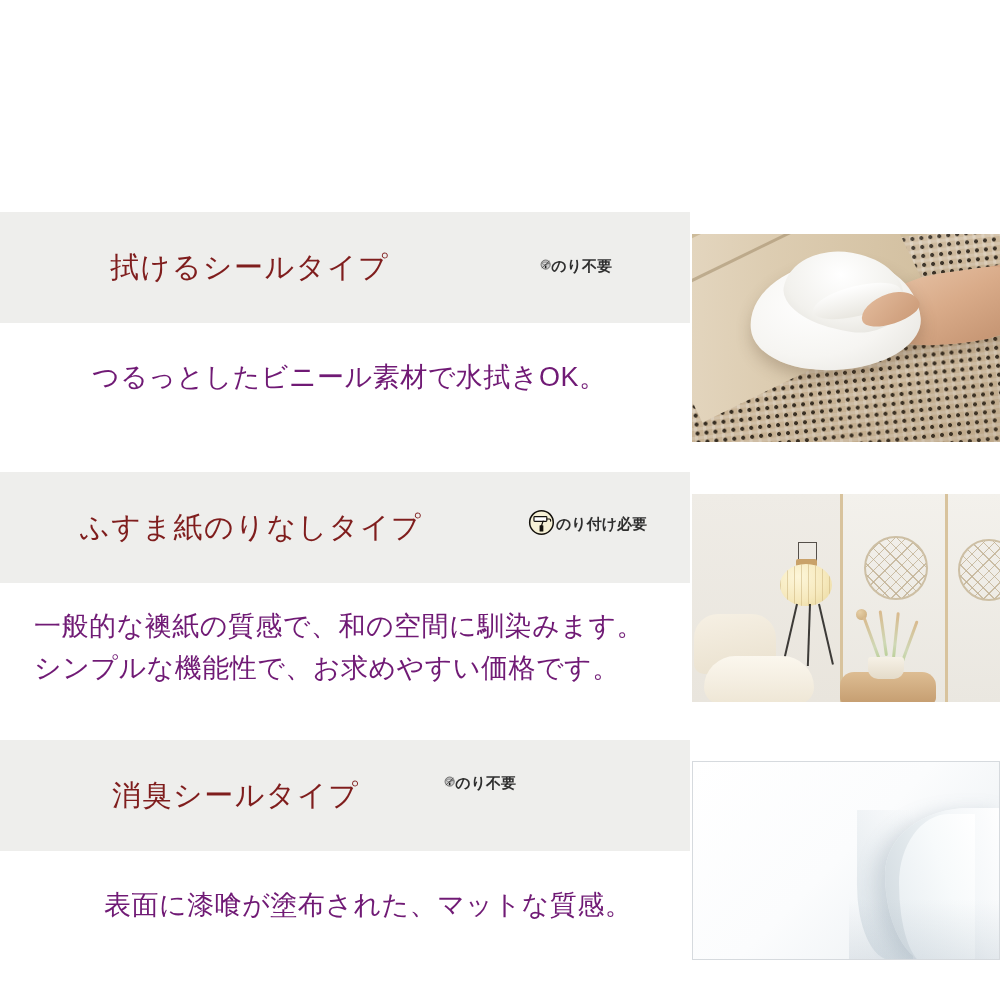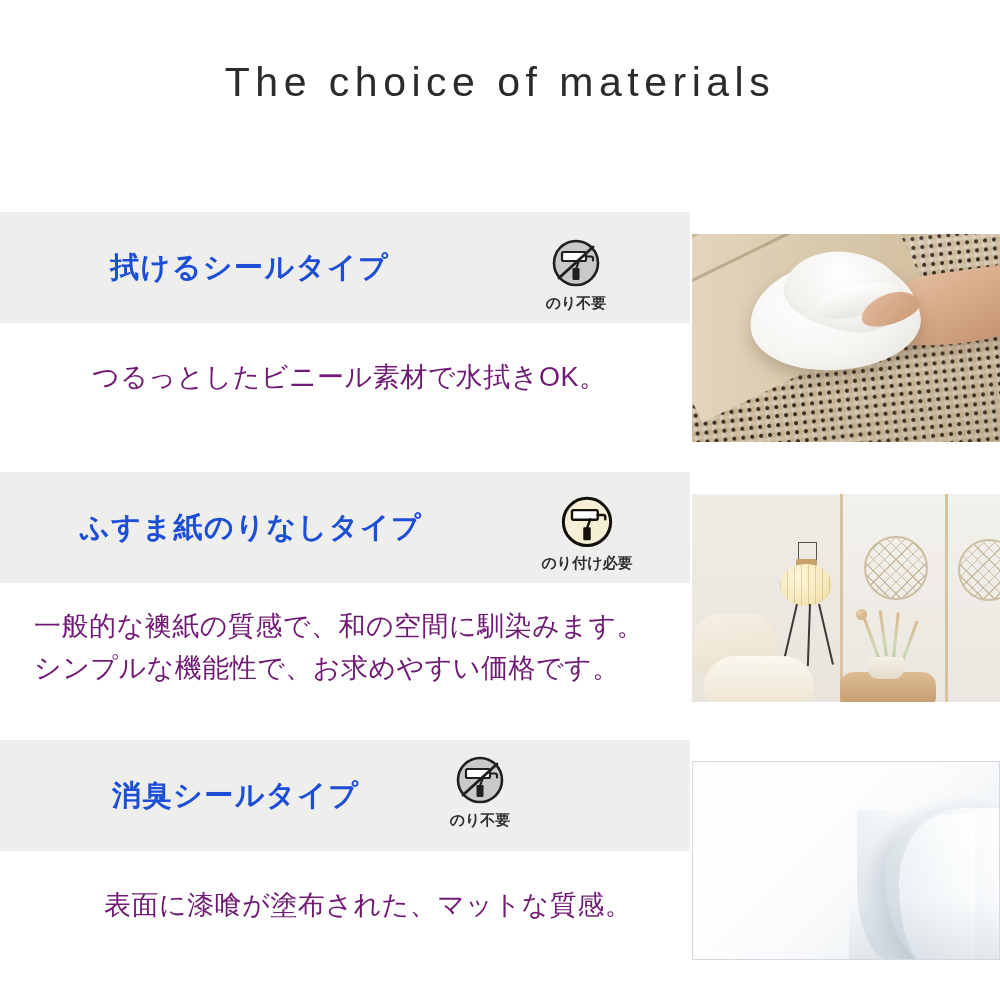--- a/index.html
+++ b/index.html
@@ -64,37 +64,37 @@
     position: absolute;
     left: 0;
     top: 0;
     width: 690px;
     height: 111px;
     background: #eeeeec;
   }
   .sec-title {
     position: absolute;
     font-size: 29px;
-    font-weight: 700;
-    color: #1d4ed8;
+    font-weight: 400;
+    color: #7f1d1d;
     letter-spacing: 1.5px;
     line-height: 1;
     white-space: nowrap;
     text-align: right;
   }
   .badges {
     position: absolute;
     display: flex;
     align-items: flex-start;
     gap: 12px;
   }
   .badge {
     width: 72px;
     display: flex;
-    flex-direction: column;
+    flex-direction: row;
     align-items: center;
   }
   .badge-label {
     margin-top: 3px;
     font-size: 15px;
     font-weight: 700;
     color: #2e2e2e;
     letter-spacing: 0px;
     white-space: nowrap;
     line-height: 1.1;
@@ -320,21 +320,20 @@
     position:absolute; right:0; bottom:0; width:150px; height:60px;
     background: linear-gradient(0deg, rgba(160,175,188,.22), rgba(255,255,255,0));
   }
 </style>
 </head>
 <body>
 
 <div class="page">
 
   <div class="header">
-    <div class="header-title">The choice of materials</div>
   </div>
 
   <div class="section" style="top:212px;">
     <div class="band"></div>
     <div class="sec-title" style="left:110px; top:41px;">拭けるシールタイプ</div>
 
     <div class="badges" style="left:540px; top:26px;">
       <div class="badge">
         <svg class="badge-ico" width="54" height="54" viewBox="0 0 54 54">
           <circle cx="27" cy="25" r="22" fill="#c9c9c9" stroke="#1f1f1f" stroke-width="2.6"></circle>

